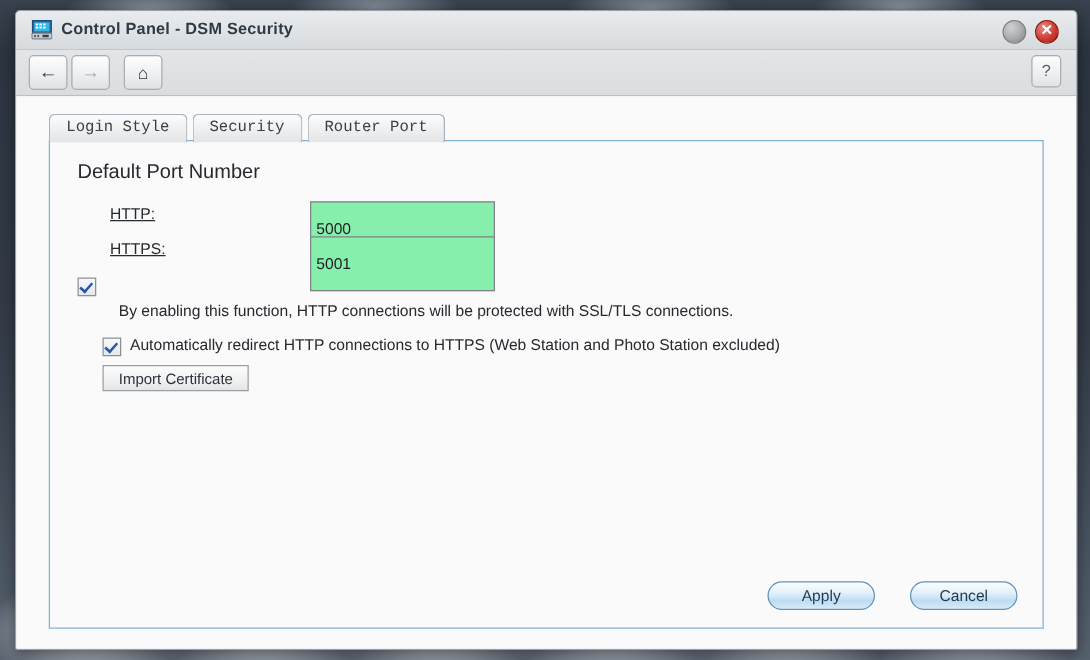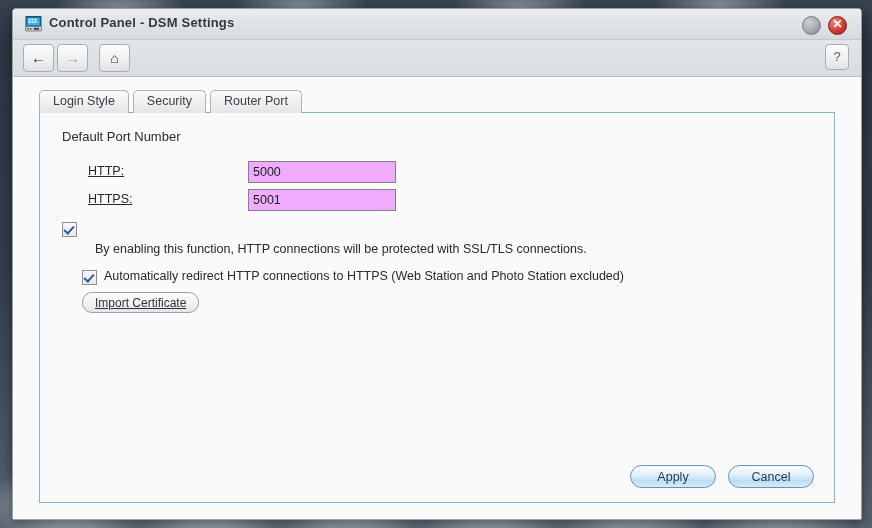--- a/index.html
+++ b/index.html
@@ -140,22 +140,23 @@
     height: 442px;
     background: #fafafa;
   }
 
   .tabstrip {
     position: absolute;
     left: 26px;
     top: 13px;
     height: 24px;
     display: flex;
-    align-items: flex-start;
+    align-items: flex-end;
     z-index: 3;
+    font-family: Liberation Mono, monospace;
   }
   .tab {
     height: 22px;
     line-height: 21px;
     padding: 0 13px;
     margin-right: 4px;
     border: 1px solid #a8b3bd;
     border-bottom: none;
     border-radius: 5px 5px 0 0;
     background: linear-gradient(180deg, #fcfcfc 0%, #eeeff0 55%, #e2e4e6 100%);
@@ -181,42 +182,42 @@
     bottom: 16px;
     border: 1px solid #83b4d4;
     background: #fafafa;
     z-index: 2;
   }
 
   .section-title {
     position: absolute;
     left: 22px;
     top: 16px;
-    font-size: 13px;
+    font-size: 16px;
     color: #262a2f;
   }
 
   .field-row { position: absolute; left: 48px; height: 22px; }
   .field-row .flabel {
     position: absolute;
     left: 0;
     top: 3px;
     font-size: 12.5px;
     color: #262a2f;
     text-decoration: underline;
   }
   .field-row input {
     position: absolute;
     left: 160px;
     top: 0;
     width: 138px;
     height: 18px;
-    padding: 1px 4px;
+    padding: 12px 4px;
     border: 1px solid #7f8286;
-    background: #f0abfc;
+    background: #86efac;
     font-family: "Liberation Sans", sans-serif;
     font-size: 12.5px;
     color: #1c1f23;
     outline: none;
   }
   #row-http { top: 48px; }
   #row-https { top: 76px; }
 
   .checkrow {
     position: absolute;
@@ -257,35 +258,34 @@
   }
   #check-redirect { left: 42px; top: 156px; }
 
   #import-cert {
     position: absolute;
     left: 42px;
     top: 179px;
     height: 21px;
     padding: 0 12px;
     border: 1px solid #9a9fa5;
-    border-radius: 10px;
+    border-radius: 0;
     background: linear-gradient(180deg, #fcfcfc 0%, #f1f2f3 55%, #e3e5e7 100%);
     font-family: "Liberation Sans", sans-serif;
     font-size: 12px;
     color: #2e3338;
     cursor: pointer;
-    text-decoration: underline;
   }
 
   .btnbar {
     position: absolute;
     right: 20px;
     bottom: 14px;
     display: flex;
-    gap: 12px;
+    gap: 28px;
   }
   .pillbtn {
     width: 86px;
     height: 23px;
     border: 1px solid #5f93bd;
     border-radius: 12px;
     background: linear-gradient(180deg, #fbfdff 0%, #e3f0fa 40%, #bedcf2 70%, #d8ebf9 100%);
     color: #1f3a52;
     font-family: "Liberation Sans", sans-serif;
     font-size: 12.5px;
@@ -307,21 +307,21 @@
       <rect x="6.5" y="2.8" width="2" height="1.5" fill="#ffffff"></rect>
       <rect x="9.5" y="2.8" width="2" height="1.5" fill="#ffffff"></rect>
       <rect x="3.5" y="5.3" width="2" height="1.5" fill="#ffffff"></rect>
       <rect x="6.5" y="5.3" width="2" height="1.5" fill="#ffffff"></rect>
       <rect x="9.5" y="5.3" width="2" height="1.5" fill="#ffffff"></rect>
       <rect x="0.5" y="10.5" width="16" height="4.5" rx="1" fill="#c9ced3" stroke="#7d848a"></rect>
       <circle cx="3" cy="12.8" r="0.9" fill="#4a5056"></circle>
       <circle cx="5.6" cy="12.8" r="0.9" fill="#4a5056"></circle>
       <rect x="9" y="11.8" width="5" height="2" fill="#3a4046"></rect>
     </svg>
-    <div class="title-text">Control Panel - DSM Settings</div>
+    <div class="title-text">Control Panel - DSM Security</div>
     <div class="win-btn minimize"></div>
     <div class="win-btn close">✕</div>
   </div>
 
   <div class="toolbar">
     <div class="navbtn back">
       <span>←</span>
     </div>
     <div class="navbtn forward">
       <span>→</span>

